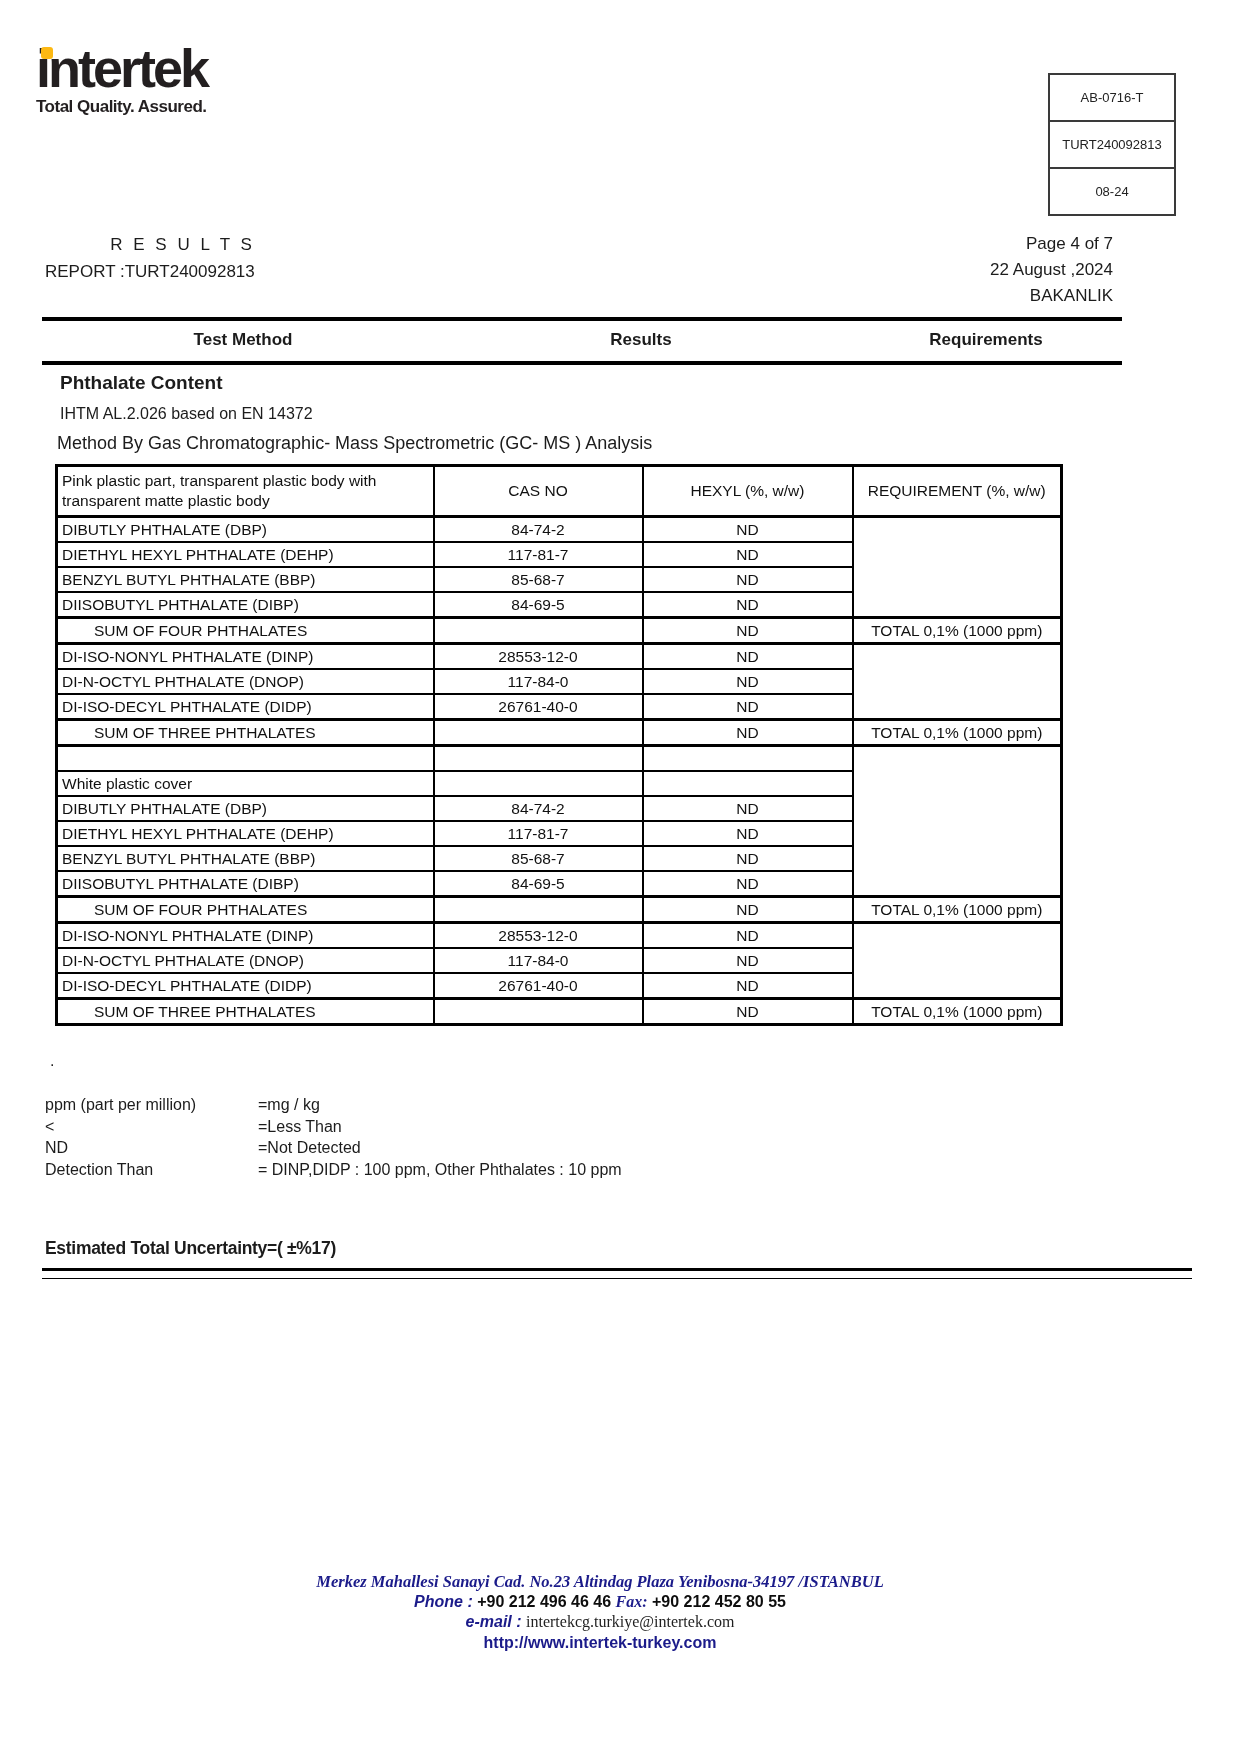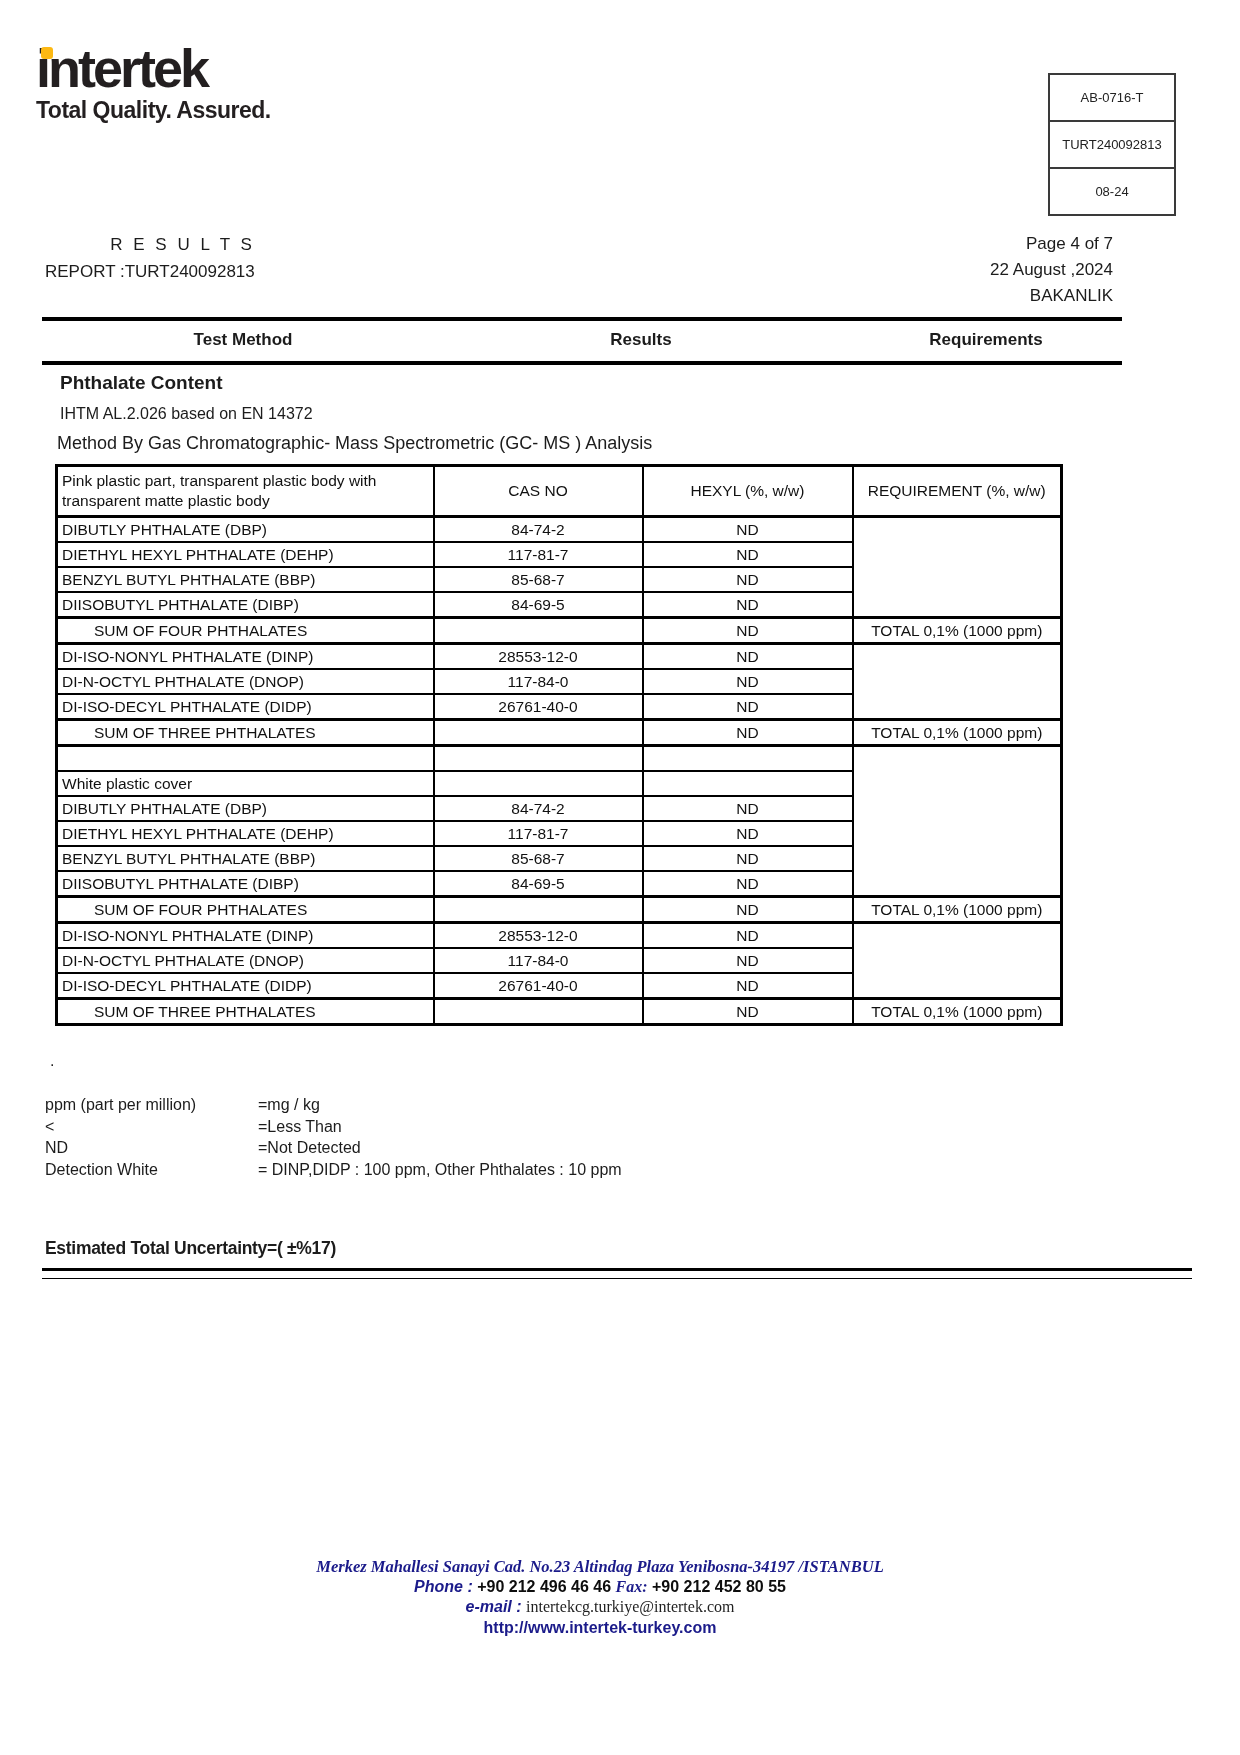--- a/index.html
+++ b/index.html
@@ -5,21 +5,21 @@
   html,body{margin:0;padding:0;background:#ffffff;}
   .page{position:relative;width:1240px;height:1755px;background:#ffffff;
         font-family:"Liberation Sans",sans-serif;color:#1c1c1c;overflow:hidden;}
 
   
   .logo{position:absolute;left:36px;top:40px;}
   .logo-word{position:relative;display:inline-block;font-weight:800;font-size:54px;
              line-height:56px;letter-spacing:-3px;color:#231f20;}
   .logo-dot{position:absolute;left:5px;top:7px;width:12px;height:12px;
             background:#fdb913;border-radius:3px;}
-  .logo-tagline{font-weight:700;font-size:23px;letter-spacing:-0.5px;color:#231f20;margin-top:1px;}
+  .logo-tagline{font-weight:700;font-size:17px;letter-spacing:-0.5px;color:#231f20;margin-top:1px;}
 
   
   .ref-box{position:absolute;left:1048px;top:73px;width:124px;border:2px solid #3a3a3a;}
   .ref-cell{height:45px;line-height:45px;text-align:center;font-size:13px;color:#222;
             border-bottom:2px solid #3a3a3a;}
   .ref-cell:last-child{border-bottom:none;}
 
   
   .results-block{position:absolute;left:45px;top:231px;font-size:17px;line-height:27px;}
   .results-line{letter-spacing:3px;text-align:right;}
@@ -62,21 +62,21 @@
 
   
   .uncertainty{position:absolute;left:45px;top:1238px;font-weight:700;font-size:17.5px;letter-spacing:-0.3px;}
   .dbl-rule{position:absolute;left:42px;top:1268px;width:1150px;height:7px;
             border-top:3px solid #000;border-bottom:1px solid #000;}
 
   
   .footer{position:absolute;left:0;top:1556px;width:1200px;text-align:center;color:#1b1b8a;}
   .f-company{font-weight:700;font-size:16px;line-height:21px;}
   .f-address{font-family:"Liberation Serif",serif;font-weight:700;font-style:italic;
-             font-size:16.5px;line-height:21px;}
+             font-size:16.5px;line-height:21px;margin-top:15px;}
   .f-line{font-size:16px;line-height:20px;}
   .f-lbl{font-weight:700;font-style:italic;}
   .f-fax-lbl{font-family:"Liberation Serif",serif;font-style:italic;font-weight:700;}
   .f-num{font-weight:700;color:#0d0d0d;}
   .f-email{font-family:"Liberation Serif",serif;color:#1f1f1f;font-size:16px;}
   .f-site{font-weight:700;font-size:16px;line-height:21px;}
 </style>
 </head>
 <body>
 
@@ -239,21 +239,21 @@
           <td class="c-req" rowspan="1">TOTAL 0,1% (1000 ppm)</td>
         </tr>
       </tbody>
   </table>
 
   <div class="note-dot">.</div>
   <div class="legend">
       <div class="legend-row"><span class="legend-term">ppm (part per million)</span><span class="legend-def">=mg / kg</span></div>
       <div class="legend-row"><span class="legend-term">&lt;</span><span class="legend-def">=Less Than</span></div>
       <div class="legend-row"><span class="legend-term">ND</span><span class="legend-def">=Not Detected</span></div>
-      <div class="legend-row"><span class="legend-term">Detection White</span><span class="legend-def">= DINP,DIDP : 100 ppm, Other Phthalates : 10 ppm</span></div>
+      <div class="legend-row"><span class="legend-term">Detection Than</span><span class="legend-def">= DINP,DIDP : 100 ppm, Other Phthalates : 10 ppm</span></div>
     </div>
 
   <div class="uncertainty">Estimated Total Uncertainty=( ±%17)</div>
   <div class="dbl-rule"></div>
 
   <div class="footer">
     <div class="f-address">Merkez Mahallesi Sanayi Cad. No.23 Altindag Plaza Yenibosna-34197 /ISTANBUL</div>
     <div class="f-line">
       <span class="f-lbl">Phone :</span>
       <span class="f-num">+90 212 496 46 46</span>

